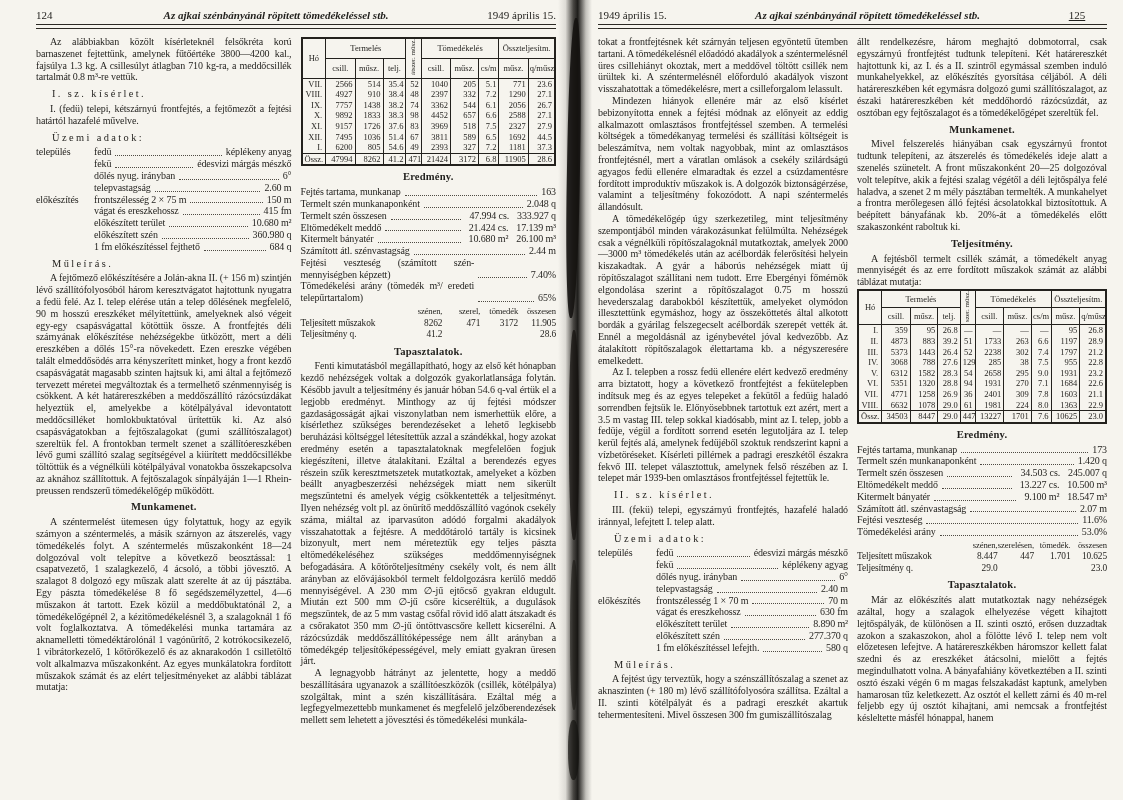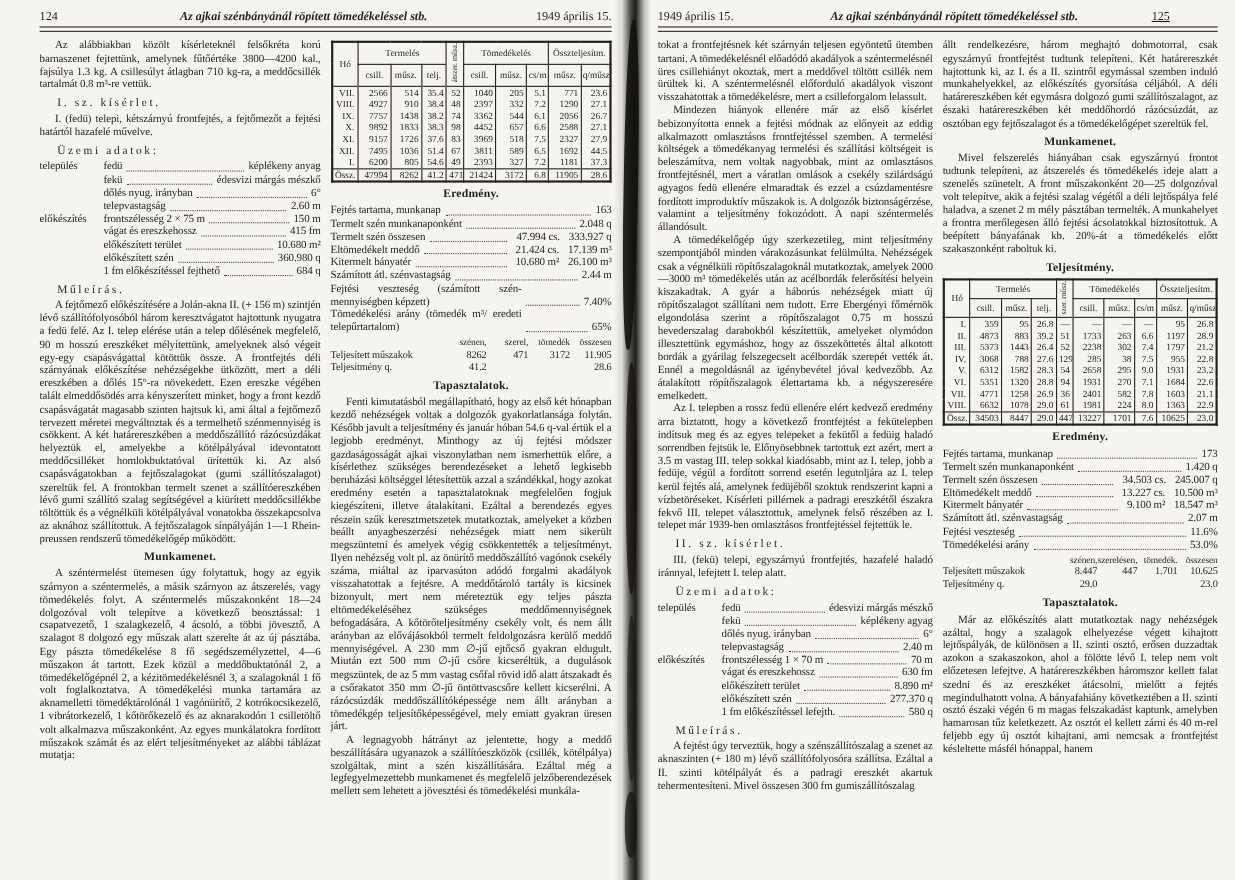--- a/index.html
+++ b/index.html
@@ -11,21 +11,21 @@
   .gutter{position:absolute;left:558px;top:0;width:34px;height:800px;
           background:linear-gradient(90deg,rgba(40,38,34,0) 0%,rgba(40,38,34,.12) 22%,rgba(25,23,20,.78) 45%,rgba(12,11,9,.92) 58%,rgba(40,38,34,.25) 82%,rgba(40,38,34,0) 100%);}
   .gutter .blob{position:absolute;background:#14120f;border-radius:45%;}
   .b1{left:9px;top:18px;width:13px;height:300px;transform:rotate(1deg);opacity:.9;}
   .b2{left:11px;top:330px;width:10px;height:210px;opacity:.75;}
   .b3{left:12px;top:560px;width:8px;height:150px;opacity:.55;}
   .b4{left:10px;top:720px;width:11px;height:60px;opacity:.7;}
 
   .pghead{display:flex;align-items:baseline;font-size:11px;line-height:13px;}
   .pgnum{width:60px;}
-  .pgnum.right{text-align:left;text-decoration:underline;}
+  .pgnum.right{text-align:center;text-decoration:underline;}
   .pgdate{width:90px;white-space:nowrap;}
   .pgdate.right{text-align:right;width:100px;}
   .ptitle{flex:1;text-align:center;font-style:italic;font-weight:bold;font-size:11px;}
   .rule{height:3px;border-top:1.4px solid #2b2924;border-bottom:1px solid #2b2924;margin:2px 0 7px 0;}
 
   .cols{display:flex;gap:9px;font-family:Liberation Serif, serif;}
   .col{flex:1;min-width:0;font-size:10px;line-height:11.8px;text-align:justify;letter-spacing:-0.12px;}
   .col p{margin:0;text-indent:14px;}
   .chead{text-align:center;font-weight:bold;font-size:10.6px;margin:5px 0 3px 0;text-indent:0;letter-spacing:.2px;}
   .shead{font-size:10.4px;letter-spacing:2.4px;margin:5px 0 3px 0;text-indent:16px;text-align:left;white-space:nowrap;}
@@ -439,20 +439,21 @@
           </div>
         <div class="shead">Műleírás.</div>
         <p>A fejtést úgy terveztük, hogy a szénszállítószalag a szenet az aknaszinten (+ 180 m) lévő szállítófolyosóra szállítsa. Ezáltal a II. szinti kötélpályát és a padragi ereszkét akartuk tehermentesíteni. Mivel összesen 300 fm gumiszállítószalag</p>
       </div>
 
       <div class="col">
         <p style="text-indent:0">állt rendelkezésre, három meghajtó dobmotorral, csak egyszárnyú frontfejtést tudtunk telepíteni. Két határereszkét hajtottunk ki, az I. és a II. szintről egymással szemben induló munkahelyekkel, az előkészítés gyorsítása céljából. A déli határereszkében két egymásra dolgozó gumi szállítószalagot, az északi határereszkében két meddőhordó rázócsúzdát, az osztóban egy fejtőszalagot és a tömedékelőgépet szereltük fel.</p>
         <div class="chead">Munkamenet.</div>
         <p>Mivel felszerelés hiányában csak egyszárnyú frontot tudtunk telepíteni, az átszerelés és tömedékelés ideje alatt a szenelés szünetelt. A front műszakonként 20—25 dolgozóval volt telepítve, akik a fejtési szalag végétől a déli lejtőspálya felé haladva, a szenet 2 m mély pásztában termelték. A munkahelyet a frontra merőlegesen álló fejtési ácsolatokkal biztosítottuk. A beépített bányafának kb. 20%-át a tömedékelés előtt szakaszonként raboltuk ki.</p>
         <div class="chead">Teljesítmény.</div>
+        <p>A fejtésből termelt csillék számát, a tömedékelt anyag mennyiségét és az erre fordított műszakok számát az alábbi táblázat mutatja:</p>
 
         <table class="stats">
           <colgroup>
             <col style="width:9.5%">
               <col style="width:11.5%">
               <col style="width:11%">
               <col style="width:9%">
             <col style="width:6%">
               <col style="width:11.5%">
               <col style="width:11%">
@@ -552,21 +553,21 @@
                 <td>1684</td>
                 <td>22.6</td>
               </tr>
               <tr>
                 <td class="rowhead">VII.</td>
                 <td>4771</td>
                 <td>1258</td>
                 <td>26.9</td>
                 <td>36</td>
                 <td>2401</td>
-                <td>582</td>
+                <td>309</td>
                 <td>7.8</td>
                 <td>1603</td>
                 <td>21.1</td>
               </tr>
               <tr>
                 <td class="rowhead">VIII.</td>
                 <td>6632</td>
                 <td>1078</td>
                 <td>29.0</td>
                 <td>61</td>

